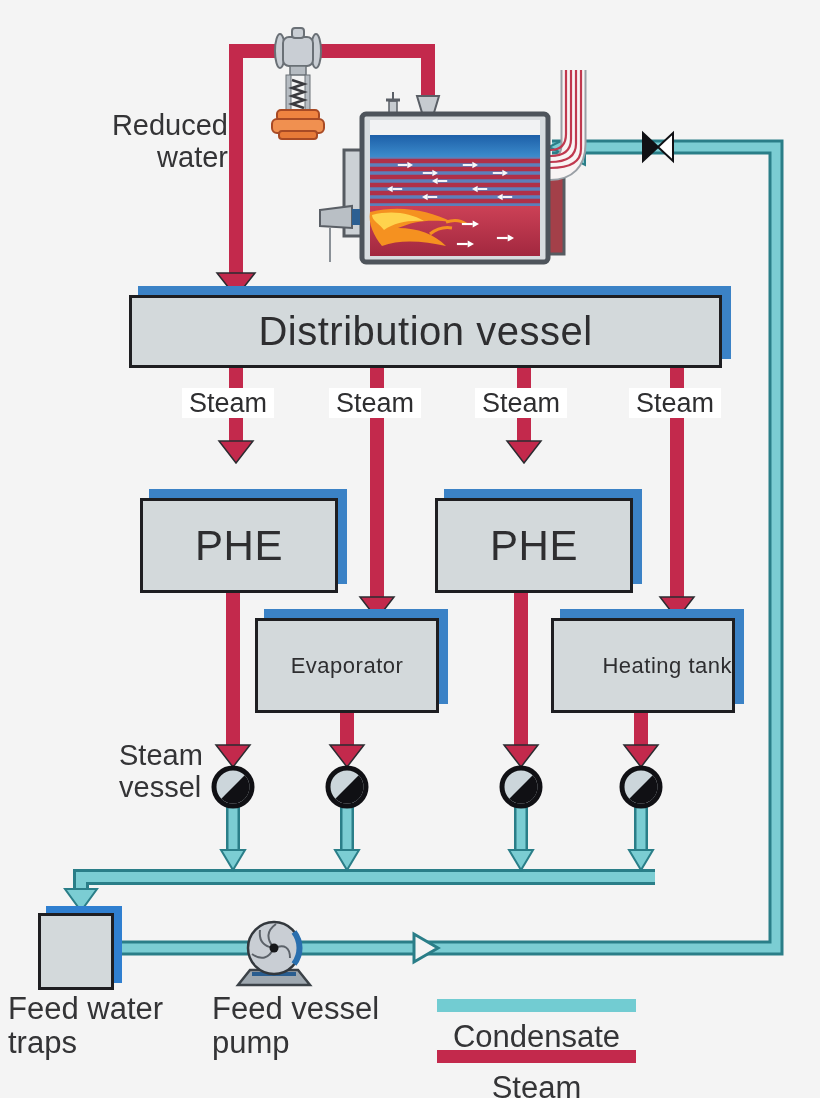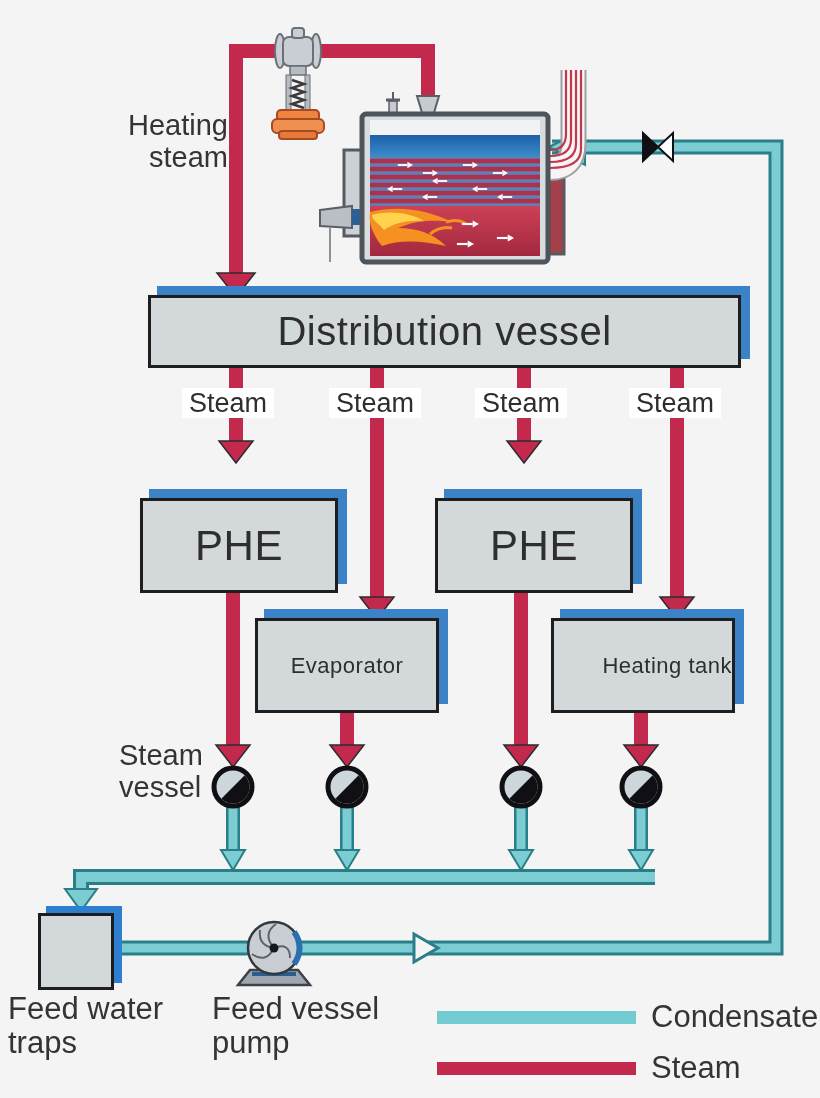--- a/index.html
+++ b/index.html
@@ -7,36 +7,36 @@
     position:relative;width:820px;height:1098px;background:#f4f4f4;
     overflow:hidden;font-family:"Liberation Sans",sans-serif;color:#343436;
   }
   .stage svg{position:absolute;left:0;top:0;}
   .box{
     position:absolute;box-sizing:border-box;background:#d3d9db;
     border:3px solid #1e1e21;box-shadow:9px -9px 0 0 #3b82c6;
     display:flex;align-items:center;justify-content:center;
     color:#2e2e30;letter-spacing:.5px;
   }
-  .vessel{left:148px;top:295px;width:593px;height:73px;font-size:40px;}
+  .vessel{left:129px;top:295px;width:593px;height:73px;font-size:40px;}
   .phe{width:198px;height:95px;top:462px;font-size:42px;margin-top:36px;}
   .phe1{left:140px;} .phe2{left:435px;}
   .exch{width:184px;height:95px;top:618px;font-size:22px;}
   .evap{left:255px;} .htank{left:551px;justify-content:flex-end;}
   .tank{left:38px;top:913px;width:76px;height:77px;box-shadow:8px -7px 0 0 #2f7fd0;}
   .chip{
     position:absolute;top:388px;transform:translateX(-50%);
     background:#ffffff;padding:0 7px;font-size:27px;line-height:30px;color:#2e2e30;
   }
   .lbl{position:absolute;font-size:29px;line-height:1.1;color:#343436;}
   .reduced{left:50px;top:110px;width:178px;text-align:right;}
   .traps-lbl{left:119px;top:740px;width:100px;}
   .tank-lbl{left:8px;top:992px;width:168px;font-size:31px;}
   .pump-lbl{left:212px;top:992px;width:175px;font-size:31px;}
-  .legend-row{position:absolute;left:437px;display:flex;align-items:center;gap:15px;}
+  .legend-row{position:absolute;left:437px;display:flex;align-items:center;gap:7px;flex-direction:column;}
   .legend-row .bar{width:199px;height:13px;}
   .legend-row .txt{font-size:31px;color:#343436;}
   .lr1{top:999px;} .lr2{top:1050px;}
 </style>
 </head>
 <body>
 
 <div class="stage">
 
   <svg width="820" height="1098" viewBox="0 0 820 1098">
@@ -238,21 +238,21 @@
   <div class="box exch htank">
     <span>Heating tank</span>
   </div>
   <div class="box tank"></div>
 
   <div class="chip" style="left:228px">Steam</div>
   <div class="chip" style="left:375px">Steam</div>
   <div class="chip" style="left:521px">Steam</div>
   <div class="chip" style="left:675px">Steam</div>
 
-  <div class="lbl reduced">Heating steam</div>
+  <div class="lbl reduced">Reduced water</div>
   <div class="lbl traps-lbl">Steam vessel</div>
   <div class="lbl tank-lbl">Feed water traps</div>
   <div class="lbl pump-lbl">Feed vessel pump</div>
 
   <div class="legend-row lr1">
     <div class="bar" style="background:#72ccd2"></div>
     <div class="txt">Condensate</div>
   </div>
   <div class="legend-row lr2">
     <div class="bar" style="background:#c3294c"></div>

